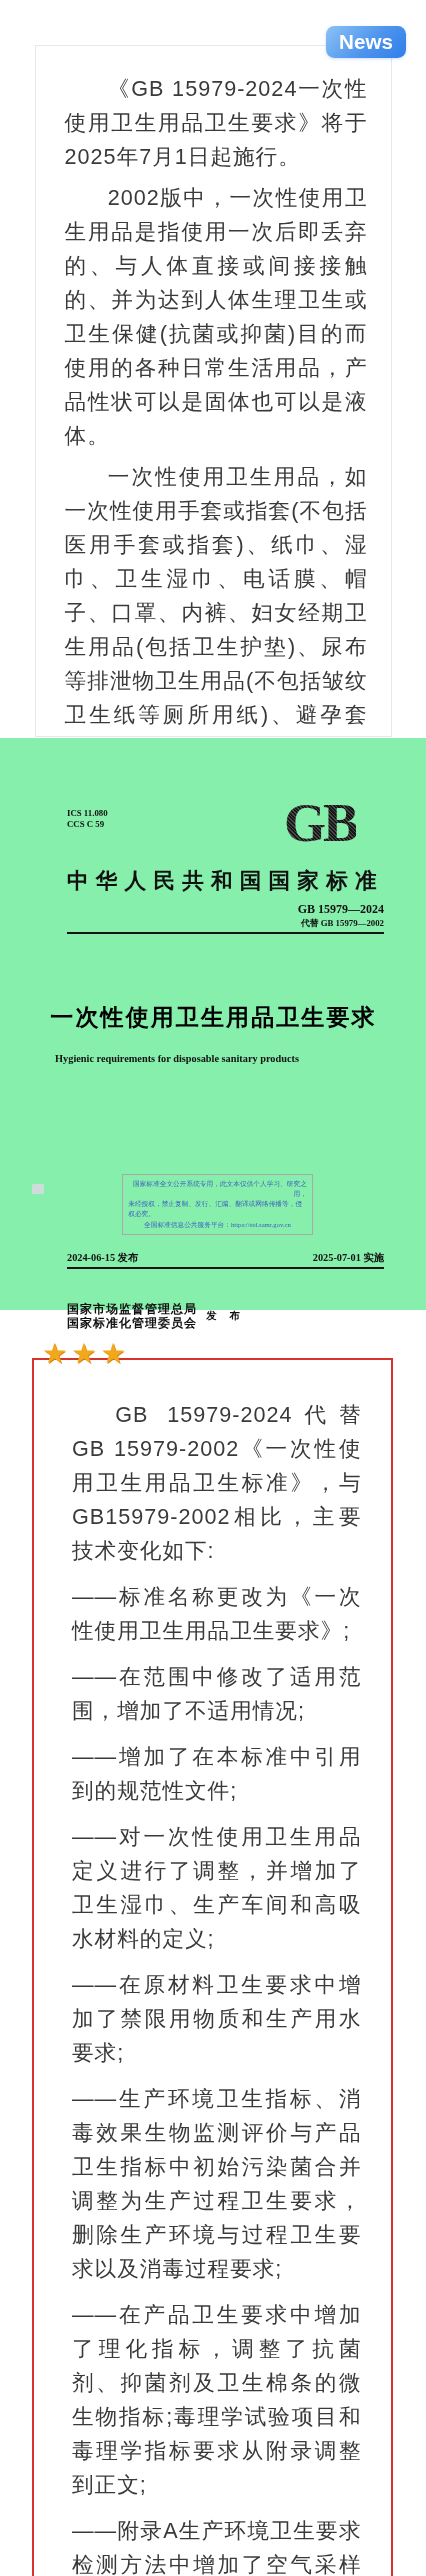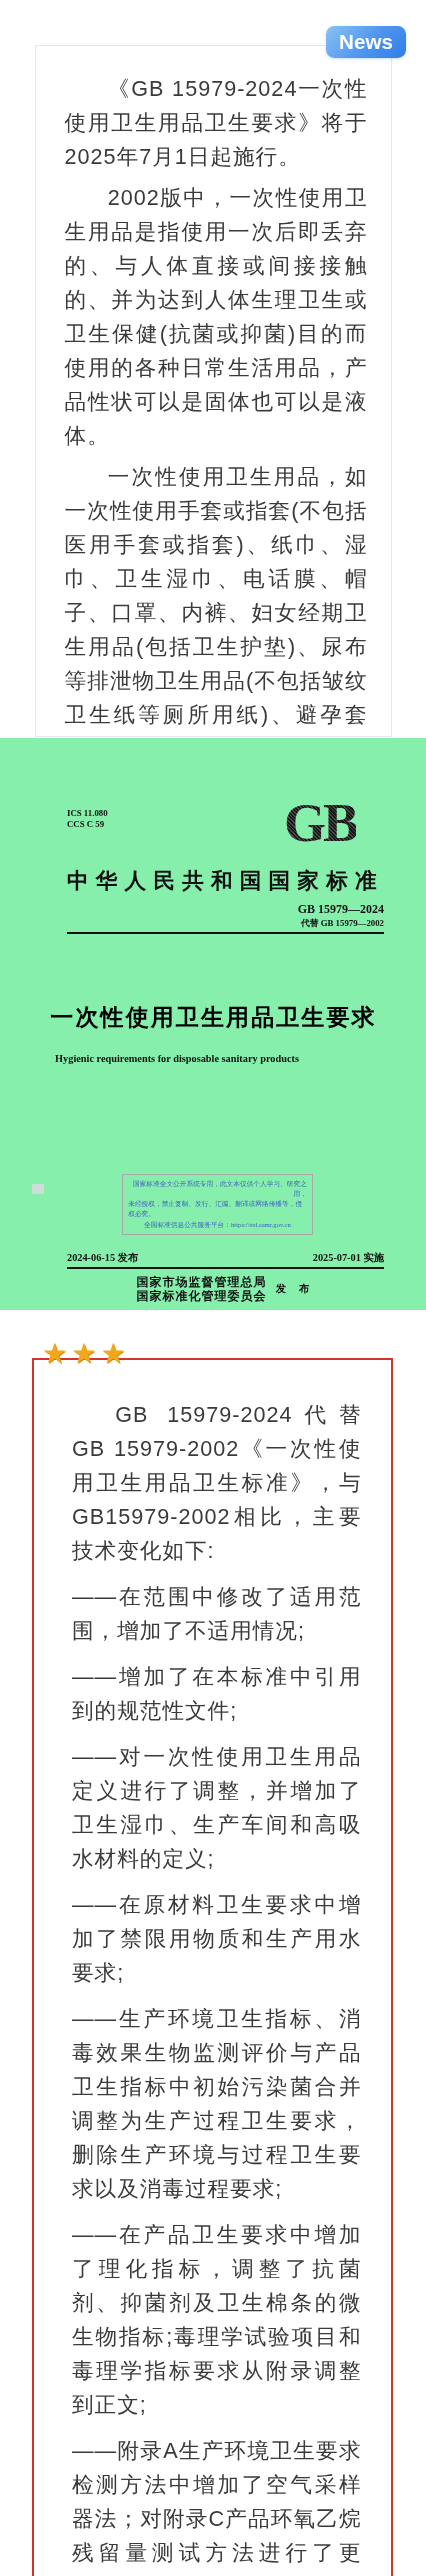--- a/index.html
+++ b/index.html
@@ -79,22 +79,22 @@
   .cover-artifact{
     position:absolute;left:32px;top:446px;width:12.4px;height:10.3px;
     background:#d9d9e2;border-radius:1.5px;opacity:.85;
   }
   .dates-row{
     position:absolute;left:67px;top:513px;width:317px;
     display:flex;justify-content:space-between;
     font-family:"Liberation Serif",serif;font-weight:bold;font-size:10.3px;color:#111111;
   }
   .issuer-row{
-    position:absolute;left:67px;top:537px;width:317px;
-    display:flex;align-items:center;justify-content:center;
+    position:absolute;left:67px;top:564px;width:317px;
+    display:flex;align-items:center;
   }
   .issuer-lines{
     font-family:"Liberation Serif",serif;font-weight:bold;
     font-size:12px;line-height:14.4px;color:#111111;letter-spacing:1px;text-align:center;
   }
   .publish-label{
     font-family:"Liberation Serif",serif;font-weight:bold;
     font-size:10.3px;color:#111111;margin-left:9.3px;letter-spacing:5.2px;
   }
   
@@ -163,20 +163,21 @@
 </div>
 
 <div class="stars">
   <span class="star">★</span>
   <span class="star">★</span>
   <span class="star">★</span>
 </div>
 
 <div class="changes-box">
   <p class="lead">GB 15979-2024代替 GB 15979-2002《一次性使用卫生用品卫生标准》，与GB15979-2002相比，主要技术变化如下:</p>
+  <p>——标准名称更改为《一次性使用卫生用品卫生要求》;</p>
   <p>——在范围中修改了适用范围，增加了不适用情况;</p>
   <p>——增加了在本标准中引用到的规范性文件;</p>
   <p>——对一次性使用卫生用品定义进行了调整，并增加了卫生湿巾、生产车间和高吸水材料的定义;</p>
   <p>——在原材料卫生要求中增加了禁限用物质和生产用水要求;</p>
   <p>——生产环境卫生指标、消毒效果生物监测评价与产品卫生指标中初始污染菌合并调整为生产过程卫生要求，删除生产环境与过程卫生要求以及消毒过程要求;</p>
   <p>——在产品卫生要求中增加了理化指标，调整了抗菌剂、抑菌剂及卫生棉条的微生物指标;毒理学试验项目和毒理学指标要求从附录调整到正文;</p>
   <p>——附录A生产环境卫生要求检测方法中增加了空气采样器法；对附录C产品环氧乙烷残留量测试方法进行了更新、优化；附录D产品杀菌性能、抑菌性能与稳定性测试方法中调整了样品采集数量，增加了部分抗(抑)菌试验方法，调整了杀菌和抑菌作用时间；附录E产品毒理学试验方法中增加了眼刺激试验样品处理方法；附录F产品微生物检测方法中调整了真菌检测方法；删除了附录G培养基与试剂制备。</p>
 </div>
 
 

